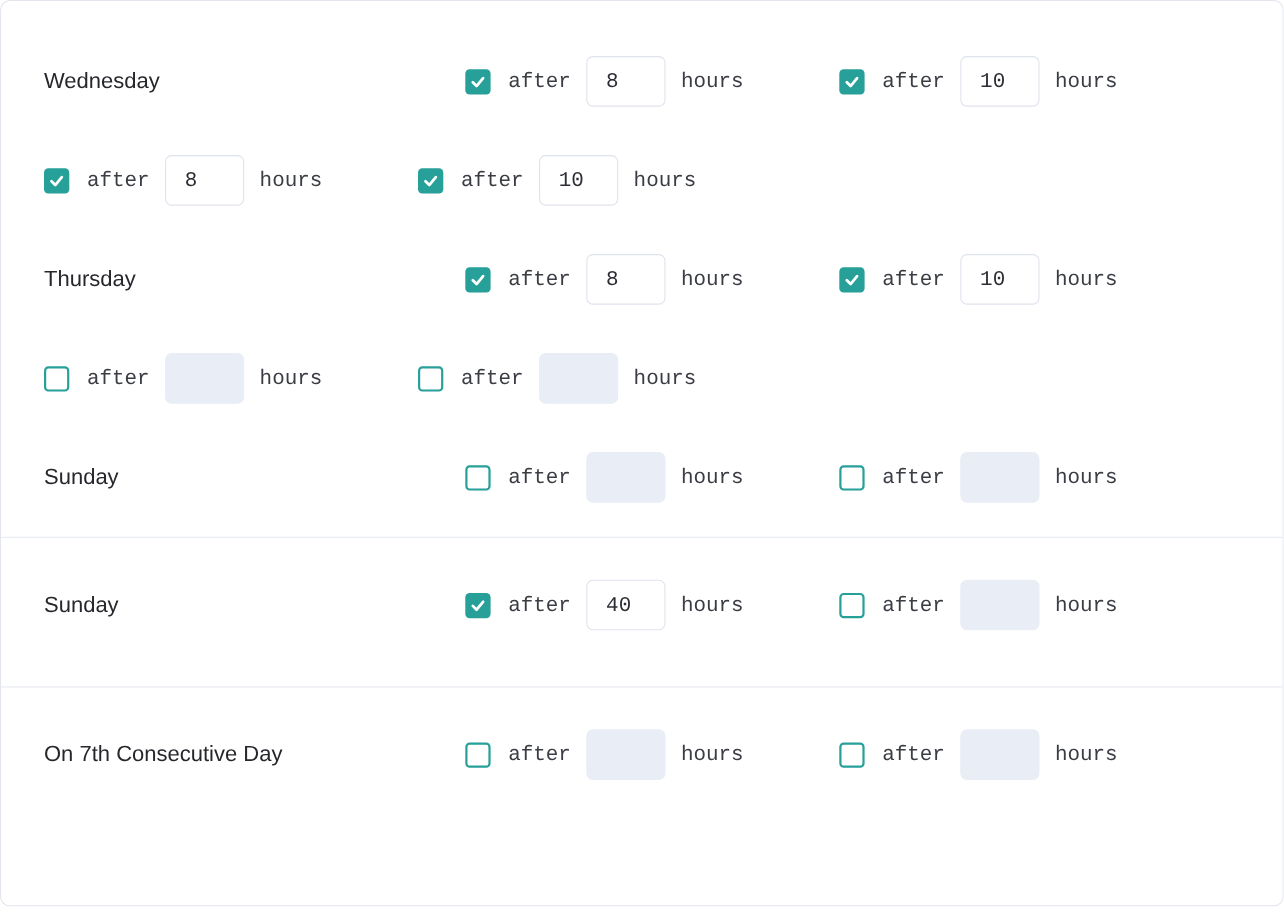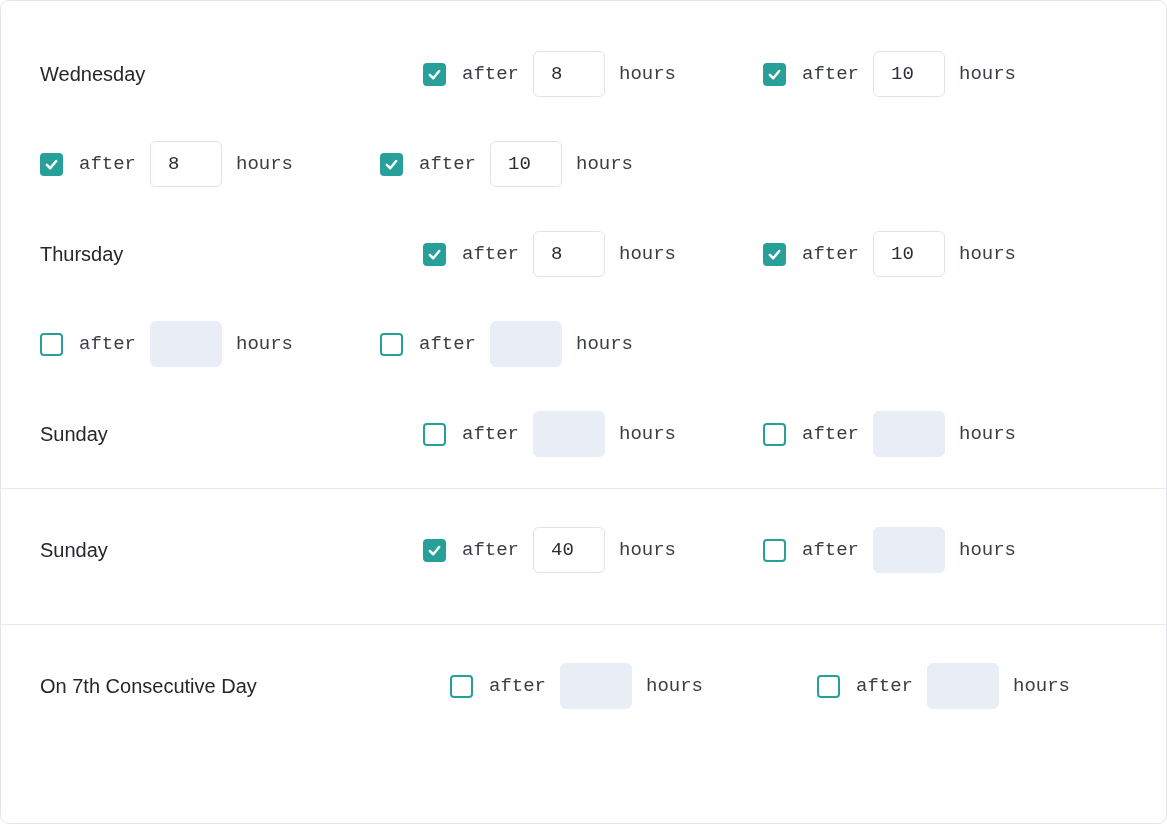--- a/index.html
+++ b/index.html
@@ -44,21 +44,21 @@
     color: var(--text-primary);
     letter-spacing: 0.2px;
   }
   .header-label.col-overtime { left: 443px; }
   .header-label.col-doubletime { left: 783px; }
 
   .section-days { padding: 28px 0 9px 0; border-bottom: 1px solid var(--border); }
   .section-weekly { height: 119px; padding-top: 0; border-bottom: 1px solid var(--border); }
   .section-weekly .row { margin-top: 16px; }
   .section-seventh { height: 125px; }
-  .section-seventh .row { margin-top: 16px; gap: 27px; }
+  .section-seventh .row { margin-top: 16px; }
 
   .row {
     height: 90px;
     display: flex;
     align-items: center;
     padding-left: 39px;
   }
   .day-label {
     width: 383px;
     flex: none;

